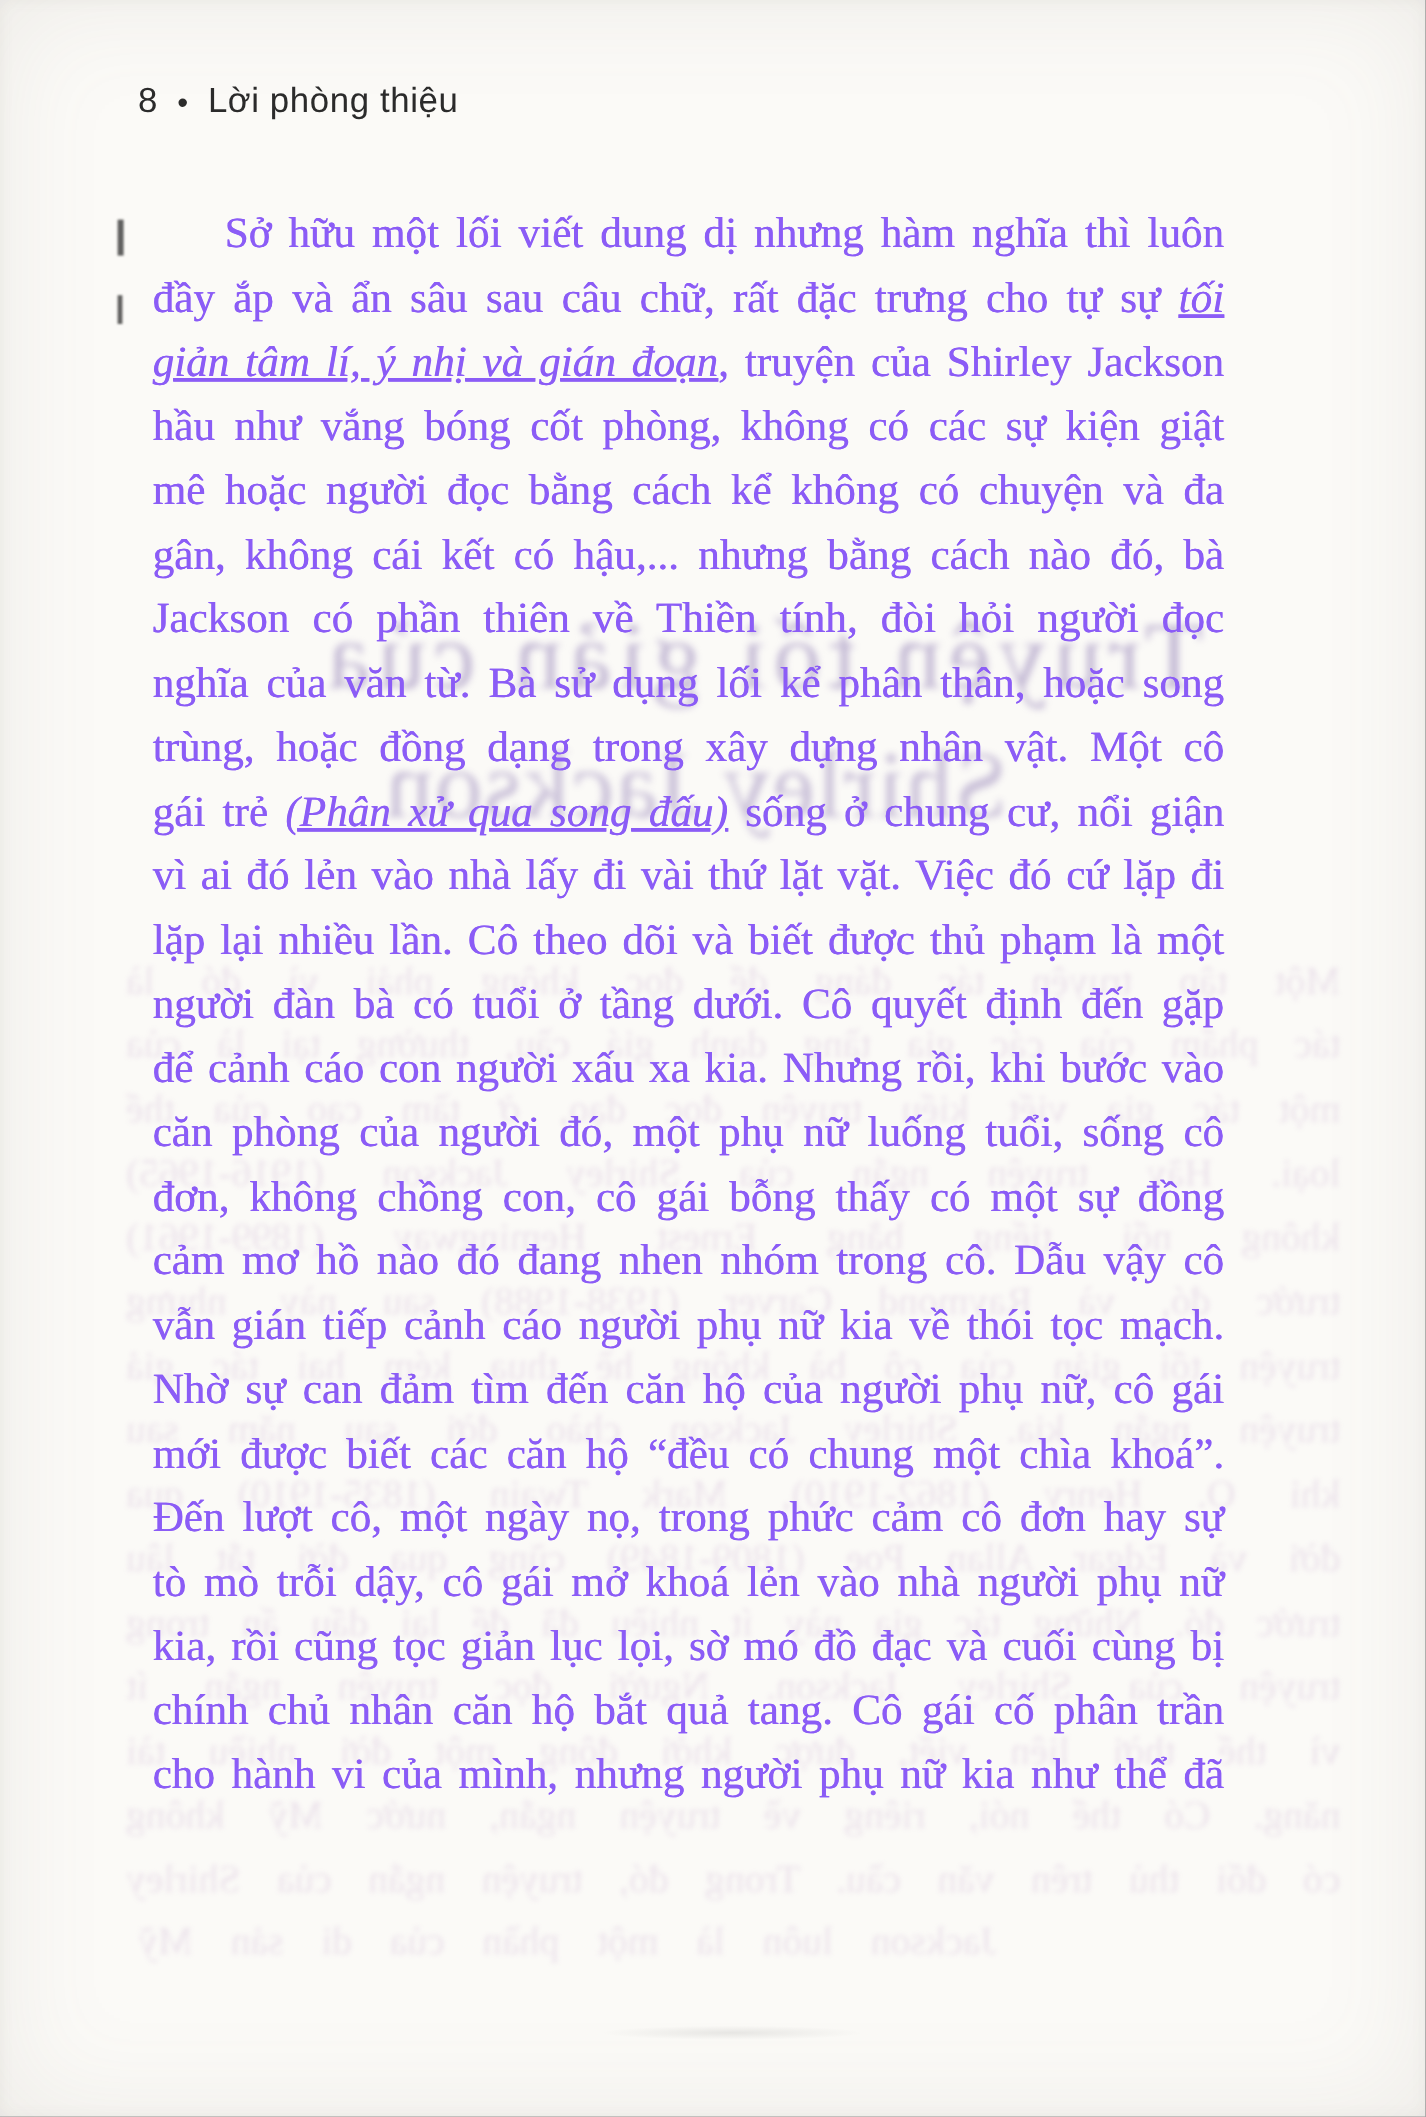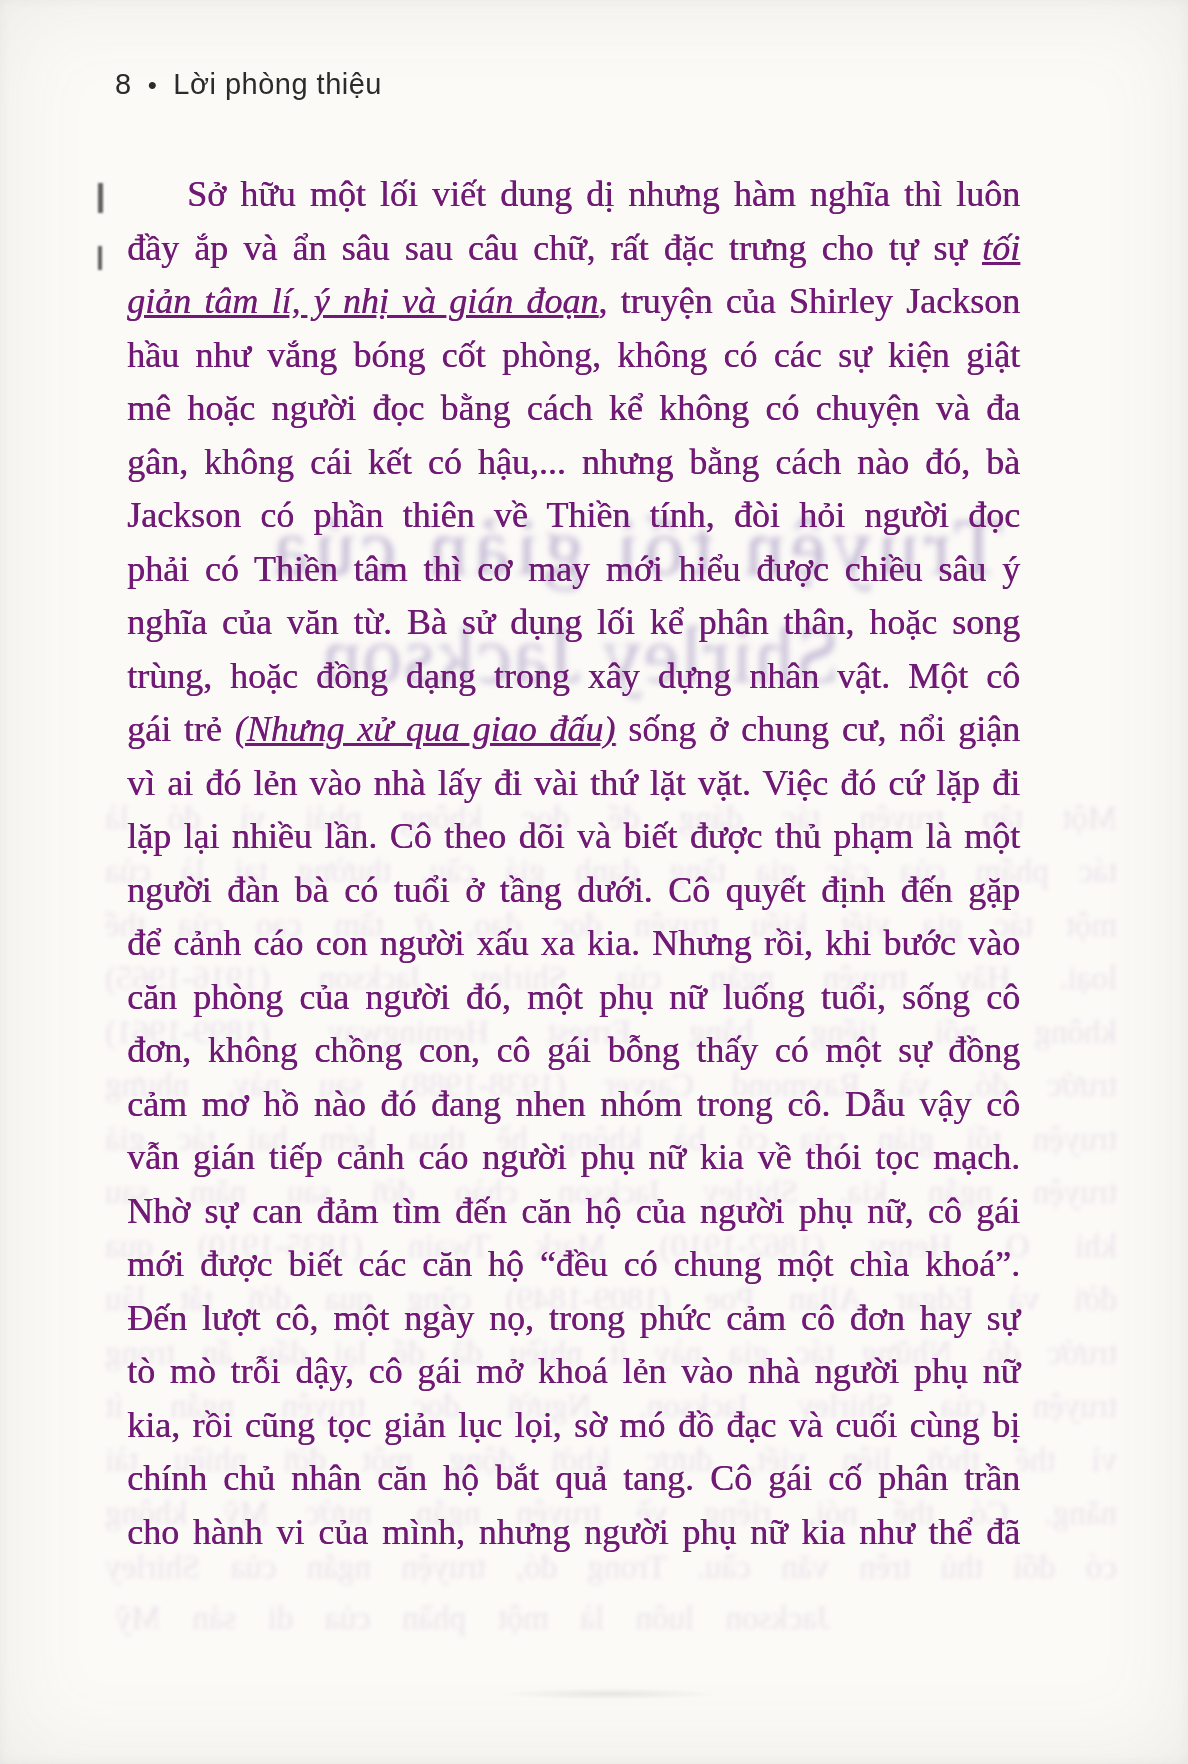--- a/index.html
+++ b/index.html
@@ -37,21 +37,21 @@
     white-space:nowrap;
     overflow:hidden;
     text-align:justify;
     text-align-last:justify;
     font-family:"Liberation Serif","DejaVu Serif",serif;
     font-size:33px;
   }
   
   .body{
     position:absolute;left:127px;top:168px;width:893px;
-    color:#701a75;
+    color:#8b5cf6;
   }
   .line{
     height:53.5px;line-height:53.5px;
     font-size:36px;
     text-align:justify;
     text-align-last:justify;
     white-space:nowrap;
     text-shadow:0.4px 0 0 currentColor;
   }
   .line.indent{padding-left:60px;}
@@ -98,24 +98,23 @@
     </div>
 
   <div class="body">
       <div class="line indent"><span>Sở hữu một lối viết dung dị nhưng hàm nghĩa thì luôn</span></div>
       <div class="line"><span>đầy ắp và ẩn sâu sau câu chữ, rất đặc trưng cho tự sự </span><em>tối</em></div>
       <div class="line"><em>giản tâm lí, ý nhị và gián đoạn</em><span>, truyện của Shirley Jackson</span></div>
       <div class="line"><span>hầu như vắng bóng cốt phòng, không có các sự kiện giật</span></div>
       <div class="line"><span>mê hoặc người đọc bằng cách kể không có chuyện và đa</span></div>
       <div class="line"><span>gân, không cái kết có hậu,... nhưng bằng cách nào đó, bà</span></div>
       <div class="line"><span>Jackson có phần thiên về Thiền tính, đòi hỏi người đọc</span></div>
-      <div class="line"><span>phải có Thiền tâm thì cơ may mới hiểu được chiều sâu ý</span></div>
       <div class="line"><span>nghĩa của văn từ. Bà sử dụng lối kể phân thân, hoặc song</span></div>
       <div class="line"><span>trùng, hoặc đồng dạng trong xây dựng nhân vật. Một cô</span></div>
-      <div class="line"><span>gái trẻ </span><em>(Nhưng xử qua giao đấu)</em><span> sống ở chung cư, nổi giận</span></div>
+      <div class="line"><span>gái trẻ </span><em>(Phân xử qua song đấu)</em><span> sống ở chung cư, nổi giận</span></div>
       <div class="line"><span>vì ai đó lẻn vào nhà lấy đi vài thứ lặt vặt. Việc đó cứ lặp đi</span></div>
       <div class="line"><span>lặp lại nhiều lần. Cô theo dõi và biết được thủ phạm là một</span></div>
       <div class="line"><span>người đàn bà có tuổi ở tầng dưới. Cô quyết định đến gặp</span></div>
       <div class="line"><span>để cảnh cáo con người xấu xa kia. Nhưng rồi, khi bước vào</span></div>
       <div class="line"><span>căn phòng của người đó, một phụ nữ luống tuổi, sống cô</span></div>
       <div class="line"><span>đơn, không chồng con, cô gái bỗng thấy có một sự đồng</span></div>
       <div class="line"><span>cảm mơ hồ nào đó đang nhen nhóm trong cô. Dẫu vậy cô</span></div>
       <div class="line"><span>vẫn gián tiếp cảnh cáo người phụ nữ kia về thói tọc mạch.</span></div>
       <div class="line"><span>Nhờ sự can đảm tìm đến căn hộ của người phụ nữ, cô gái</span></div>
       <div class="line"><span>mới được biết các căn hộ “đều có chung một chìa khoá”.</span></div>

